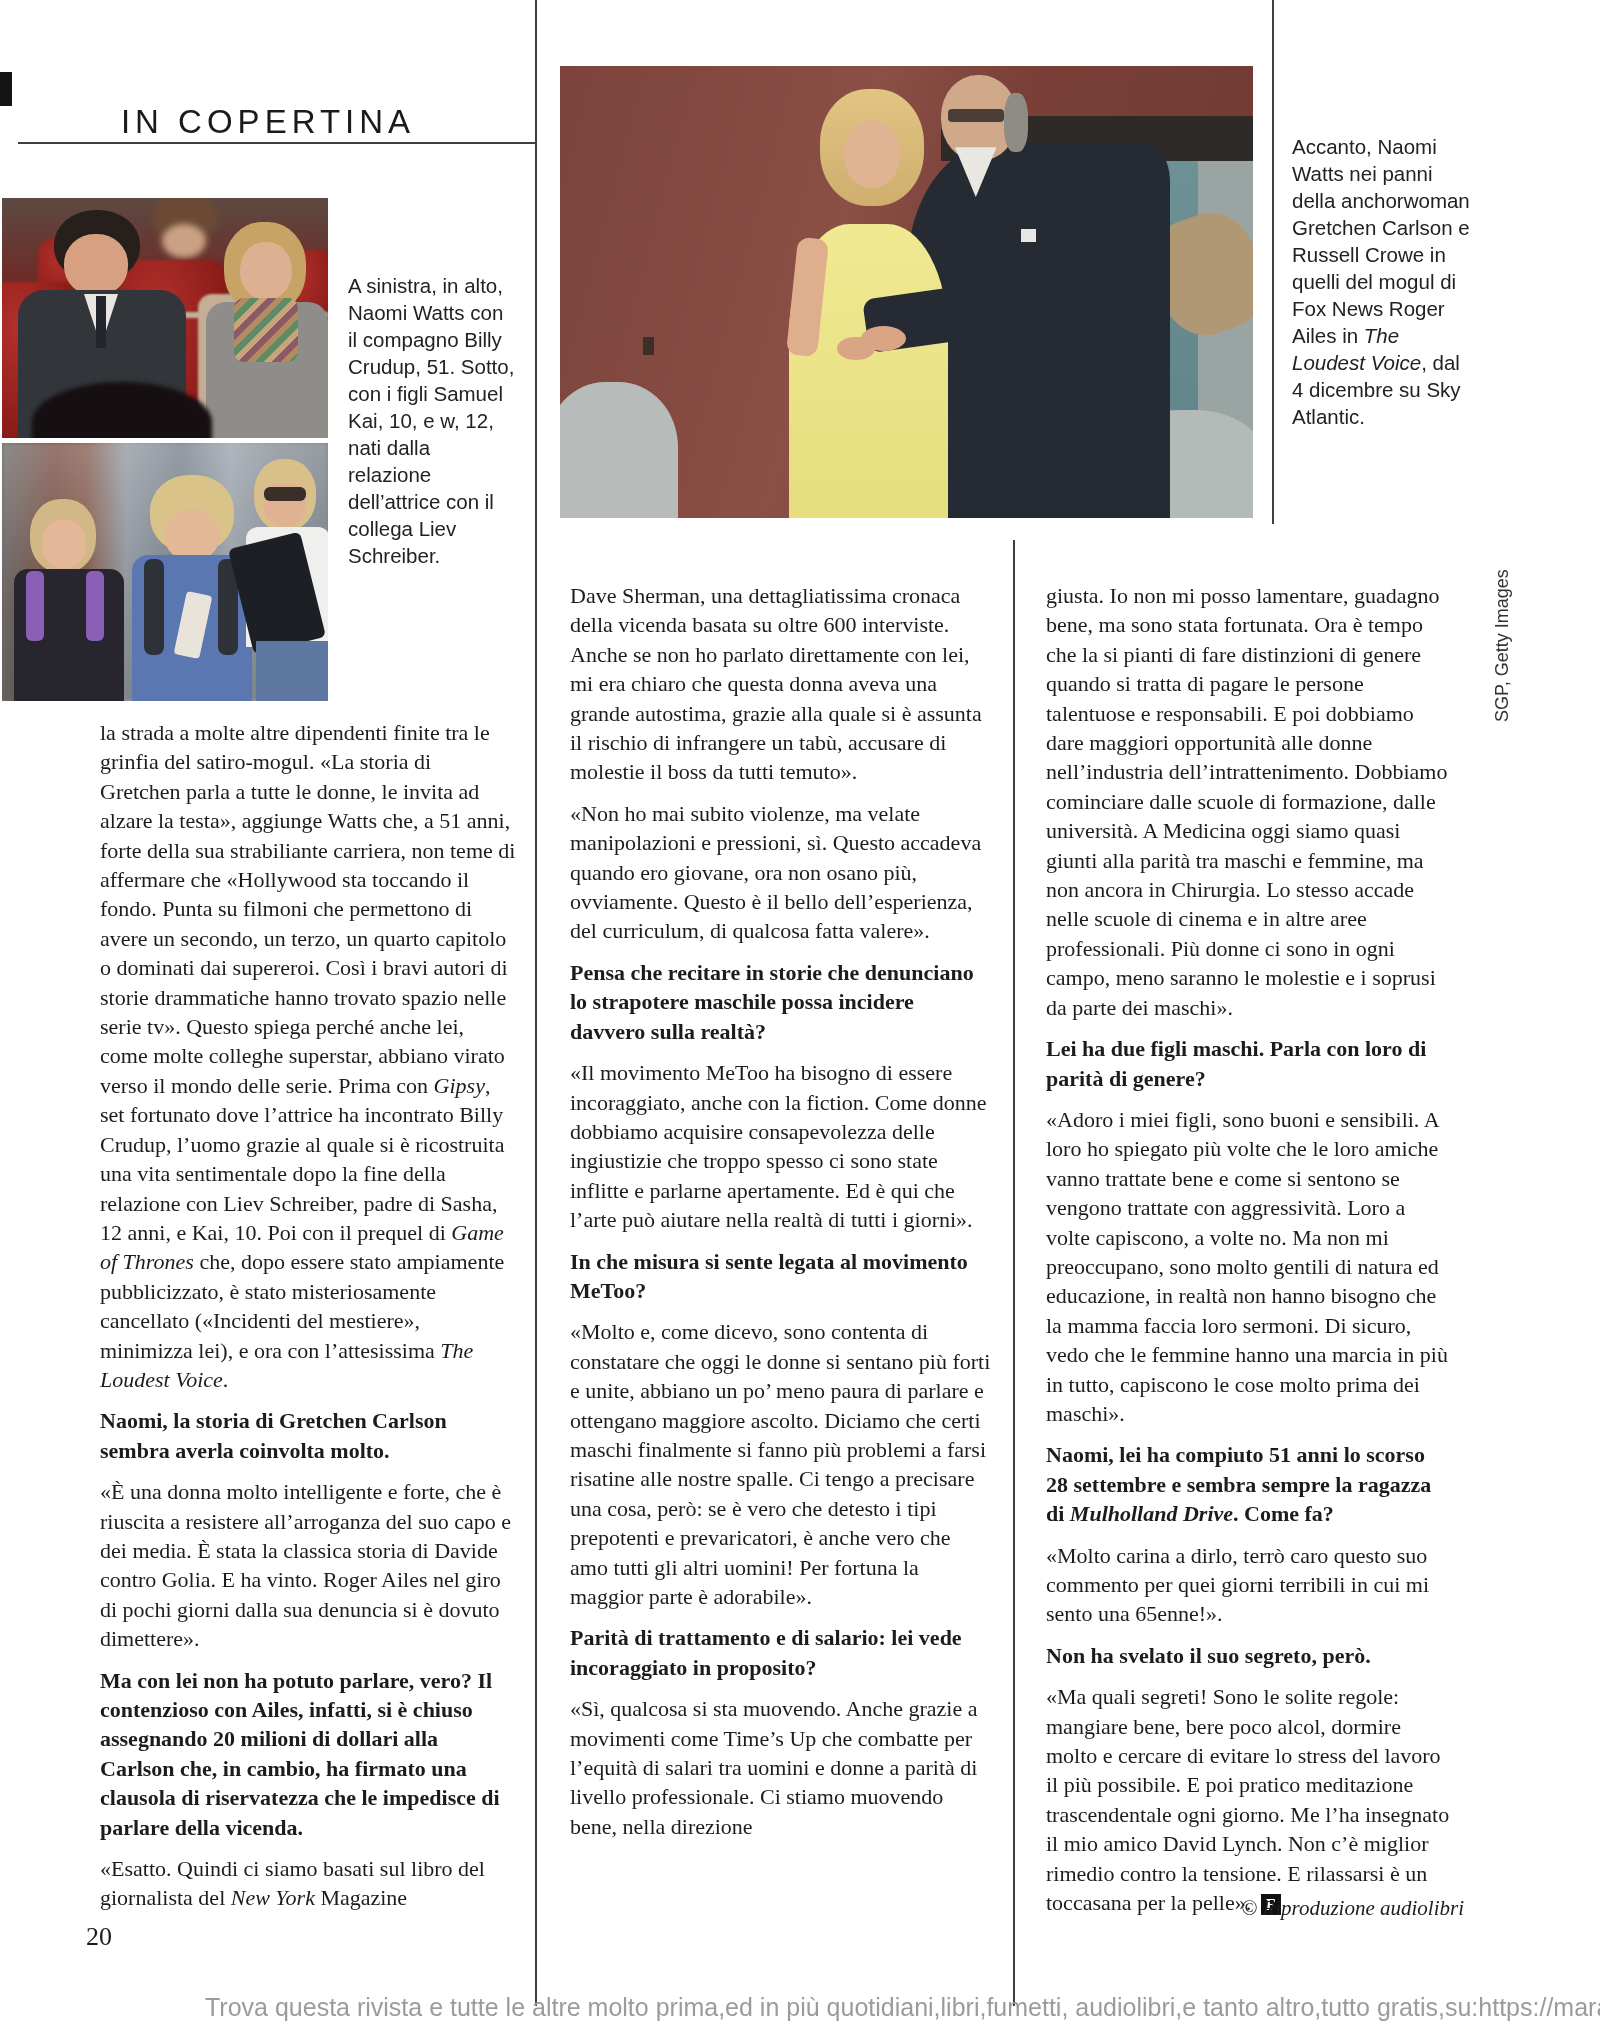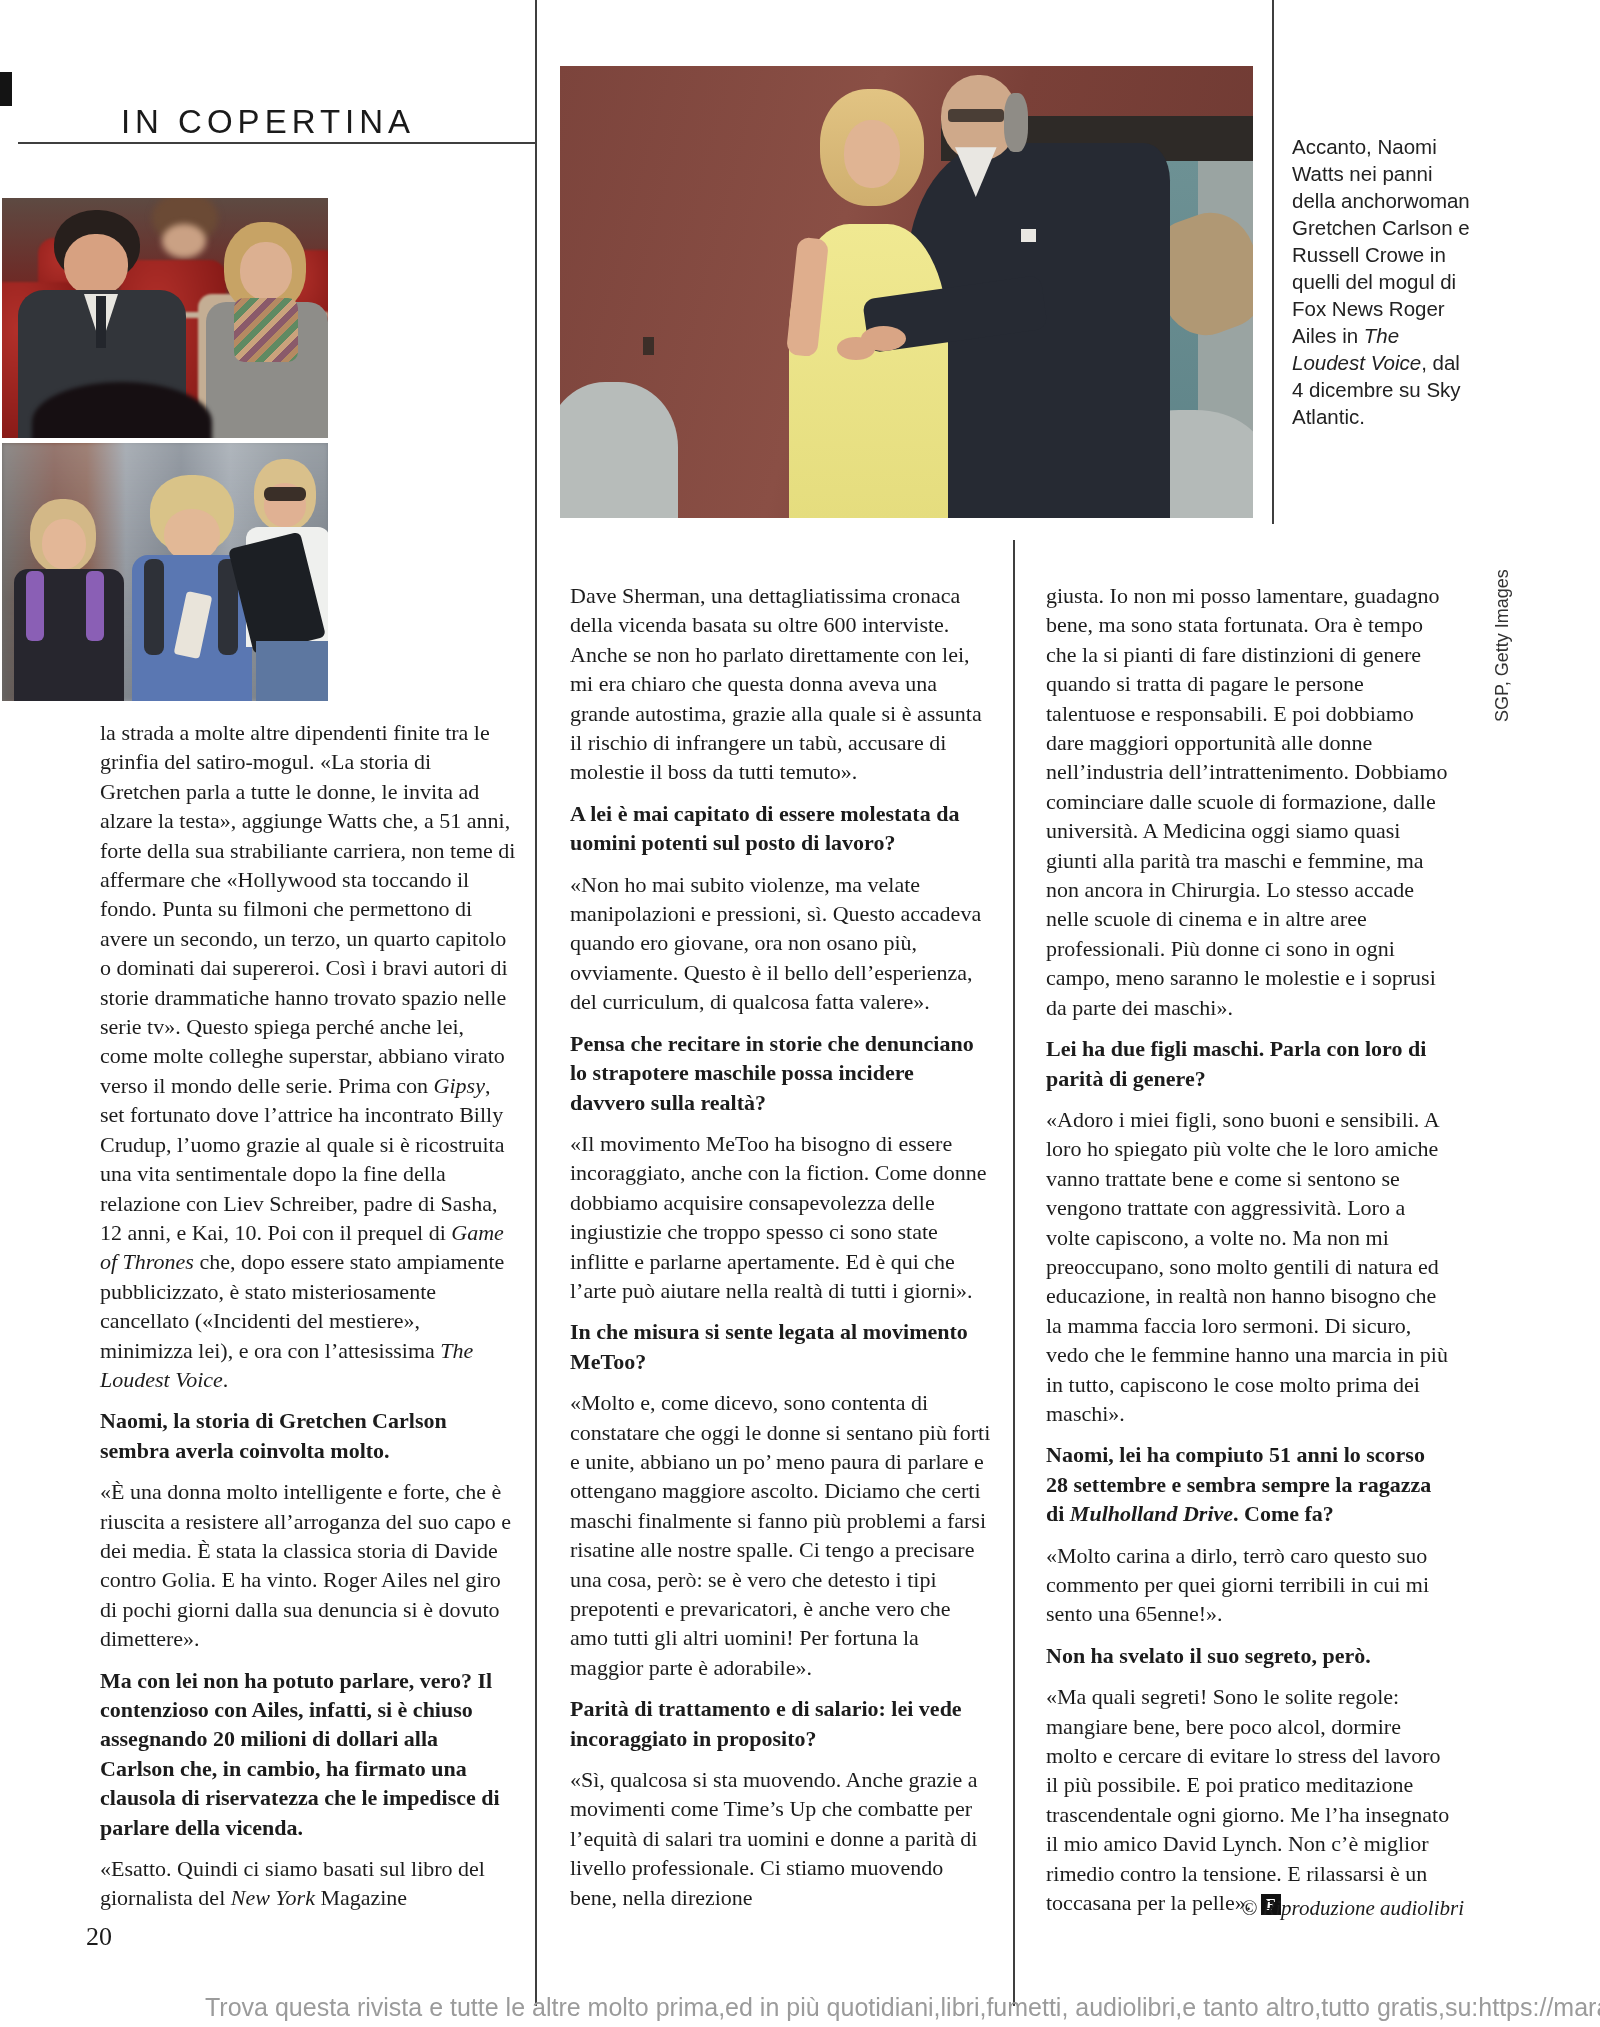--- a/index.html
+++ b/index.html
@@ -184,34 +184,34 @@
     <div class="ph m-dress"></div>
     <div class="ph m-w-arm"></div>
     <div class="ph m-arm"></div>
     <div class="ph m-hand1"></div>
     <div class="ph m-hand2"></div>
     <div class="ph m-w-hair"></div>
     <div class="ph m-w-face"></div>
     <div class="ph m-chair1"></div>
   </div>
 
+  <div class="caption caption-left">A sinistra, in alto, Naomi Watts con il compagno Billy Crudup, 51. Sotto, con i figli Samuel Kai, 10, e w, 12, nati dalla relazione dell’attrice con il collega Liev Schreiber.</div>
   <div class="caption caption-right"><span>Accanto, Naomi Watts nei panni della anchorwoman Gretchen Carlson e Russell Crowe in quelli del mogul di Fox News Roger Ailes in </span><span class="it">The Loudest Voice</span><span>, dal 4 dicembre su Sky Atlantic.</span></div>
 
   <div class="credit-vertical">SGP, Getty Images</div>
 
   <div class="col col1">
       <p class="b"><span>la strada a molte altre dipendenti finite tra le grinfia del satiro-mogul. «La storia di Gretchen parla a tutte le donne, le invita ad alzare la testa», aggiunge Watts che, a 51 anni, forte della sua strabiliante carriera, non teme di affermare che «Hollywood sta toccando il fondo. Punta su filmoni che permettono di avere un secondo, un terzo, un quarto capitolo o dominati dai supereroi. Così i bravi autori di storie drammatiche hanno trovato spazio nelle serie tv». Questo spiega perché anche lei, come molte colleghe superstar, abbiano virato verso il mondo delle serie. Prima con </span><span class="it">Gipsy</span><span>, set fortunato dove l’attrice ha incontrato Billy Crudup, l’uomo grazie al quale si è ricostruita una vita sentimentale dopo la fine della relazione con Liev Schreiber, padre di Sasha, 12 anni, e Kai, 10. Poi con il prequel di </span><span class="it">Game of Thrones</span><span> che, dopo essere stato ampiamente pubblicizzato, è stato misteriosamente cancellato («Incidenti del mestiere», minimizza lei), e ora con l’attesissima </span><span class="it">The Loudest Voice</span><span>.</span></p>
       <p class="q"><span>Naomi, la storia di Gretchen Carlson sembra averla coinvolta molto.</span></p>
       <p class="b"><span>«È una donna molto intelligente e forte, che è riuscita a resistere all’arroganza del suo capo e dei media. È stata la classica storia di Davide contro Golia. E ha vinto. Roger Ailes nel giro di pochi giorni dalla sua denuncia si è dovuto dimettere».</span></p>
       <p class="q"><span>Ma con lei non ha potuto parlare, vero? Il contenzioso con Ailes, infatti, si è chiuso assegnando 20 milioni di dollari alla Carlson che, in cambio, ha firmato una clausola di riservatezza che le impedisce di parlare della vicenda.</span></p>
       <p class="b"><span>«Esatto. Quindi ci siamo basati sul libro del giornalista del </span><span class="it">New York</span><span> Magazine</span></p>
     </div>
   <div class="col col2">
       <p class="b"><span>Dave Sherman, una dettagliatissima cronaca della vicenda basata su oltre 600 interviste. Anche se non ho parlato direttamente con lei, mi era chiaro che questa donna aveva una grande autostima, grazie alla quale si è assunta il rischio di infrangere un tabù, accusare di molestie il boss da tutti temuto».</span></p>
-      <p class="q"><span>A lei è mai capitato di essere molestata da uomini potenti sul posto di lavoro?</span></p>
       <p class="b"><span>«Non ho mai subito violenze, ma velate manipolazioni e pressioni, sì. Questo accadeva quando ero giovane, ora non osano più, ovviamente. Questo è il bello dell’esperienza, del curriculum, di qualcosa fatta valere».</span></p>
       <p class="q"><span>Pensa che recitare in storie che denunciano lo strapotere maschile possa incidere davvero sulla realtà?</span></p>
       <p class="b"><span>«Il movimento MeToo ha bisogno di essere incoraggiato, anche con la fiction. Come donne dobbiamo acquisire consapevolezza delle ingiustizie che troppo spesso ci sono state inflitte e parlarne apertamente. Ed è qui che l’arte può aiutare nella realtà di tutti i giorni».</span></p>
       <p class="q"><span>In che misura si sente legata al movimento MeToo?</span></p>
       <p class="b"><span>«Molto e, come dicevo, sono contenta di constatare che oggi le donne si sentano più forti e unite, abbiano un po’ meno paura di parlare e ottengano maggiore ascolto. Diciamo che certi maschi finalmente si fanno più problemi a farsi risatine alle nostre spalle. Ci tengo a precisare una cosa, però: se è vero che detesto i tipi prepotenti e prevaricatori, è anche vero che amo tutti gli altri uomini! Per fortuna la maggior parte è adorabile».</span></p>
       <p class="q"><span>Parità di trattamento e di salario: lei vede incoraggiato in proposito?</span></p>
       <p class="b"><span>«Sì, qualcosa si sta muovendo. Anche grazie a movimenti come Time’s Up che combatte per l’equità di salari tra uomini e donne a parità di livello professionale. Ci stiamo muovendo bene, nella direzione</span></p>
     </div>
   <div class="col col3">
       <p class="b"><span>giusta. Io non mi posso lamentare, guadagno bene, ma sono stata fortunata. Ora è tempo che la si pianti di fare distinzioni di genere quando si tratta di pagare le persone talentuose e responsabili. E poi dobbiamo dare maggiori opportunità alle donne nell’industria dell’intrattenimento. Dobbiamo cominciare dalle scuole di formazione, dalle università. A Medicina oggi siamo quasi giunti alla parità tra maschi e femmine, ma non ancora in Chirurgia. Lo stesso accade nelle scuole di cinema e in altre aree professionali. Più donne ci sono in ogni campo, meno saranno le molestie e i soprusi da parte dei maschi».</span></p>

